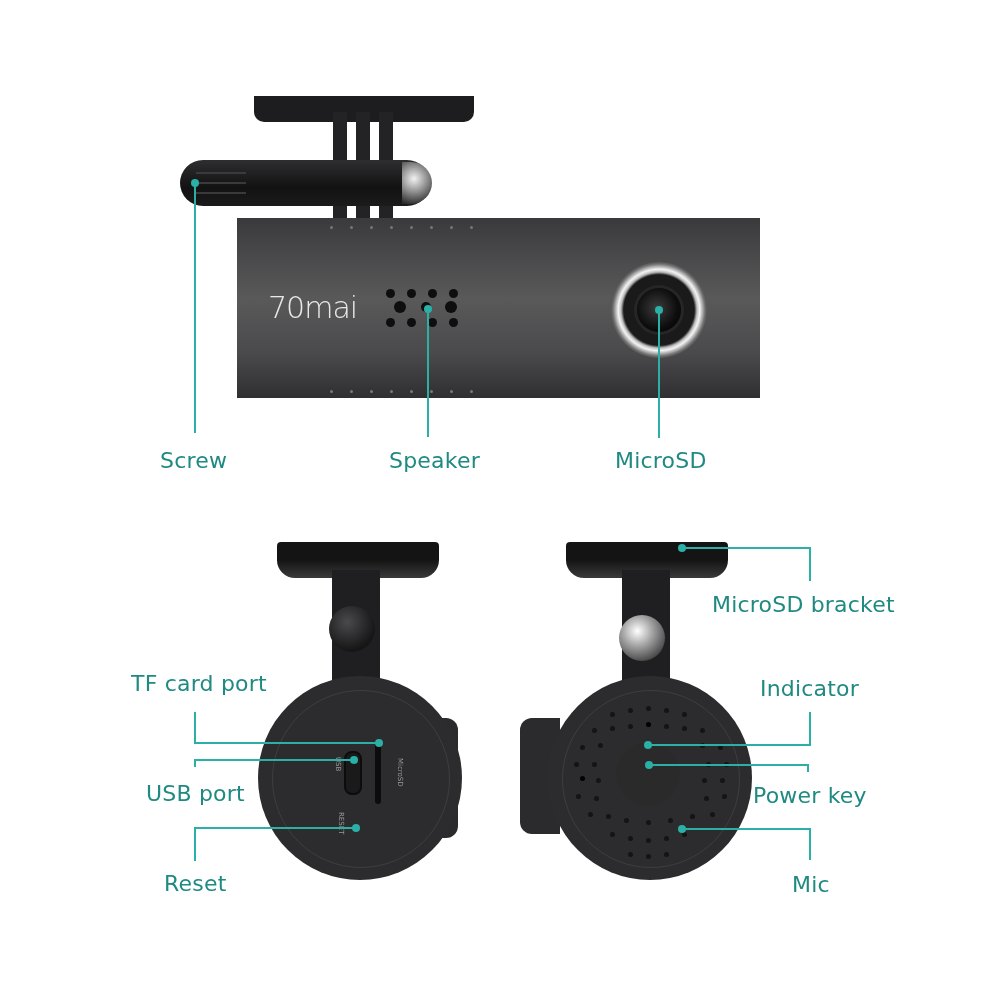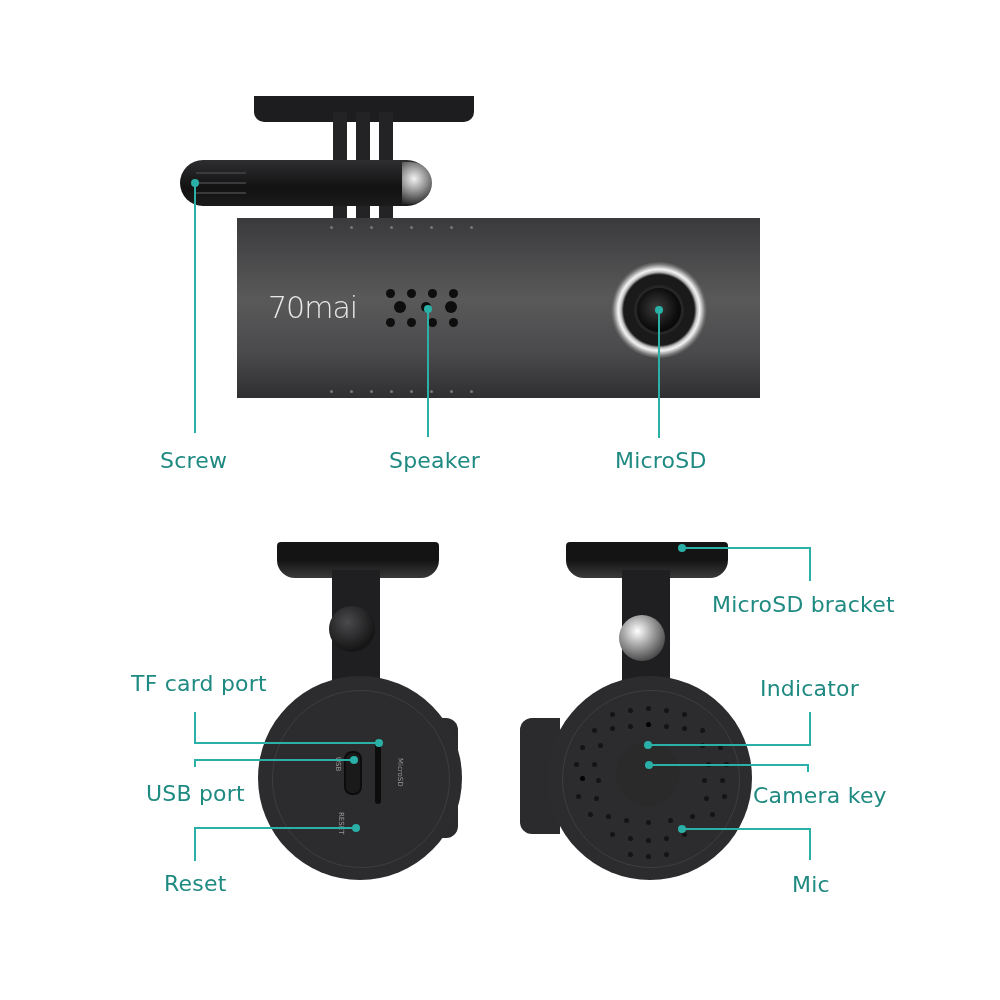--- a/index.html
+++ b/index.html
@@ -212,15 +212,15 @@
   <div class="line" style="left:649px;top:764px;width:160px;height:2px"></div>
   <div class="line" style="left:807px;top:764px;width:2px;height:8px"></div>
   <div class="dot" style="left:649px;top:765px"></div>
 
   <div class="line" style="left:682px;top:828px;width:129px;height:2px"></div>
   <div class="line" style="left:809px;top:828px;width:2px;height:32px"></div>
   <div class="dot" style="left:682px;top:829px"></div>
 
   <div class="label" style="left:712px;top:592px">MicroSD bracket</div>
   <div class="label" style="left:760px;top:676px">Indicator</div>
-  <div class="label" style="left:753px;top:783px">Camera key</div>
+  <div class="label" style="left:753px;top:783px">Power key</div>
   <div class="label" style="left:792px;top:872px">Mic</div>
 </div>
 
 </body></html>

